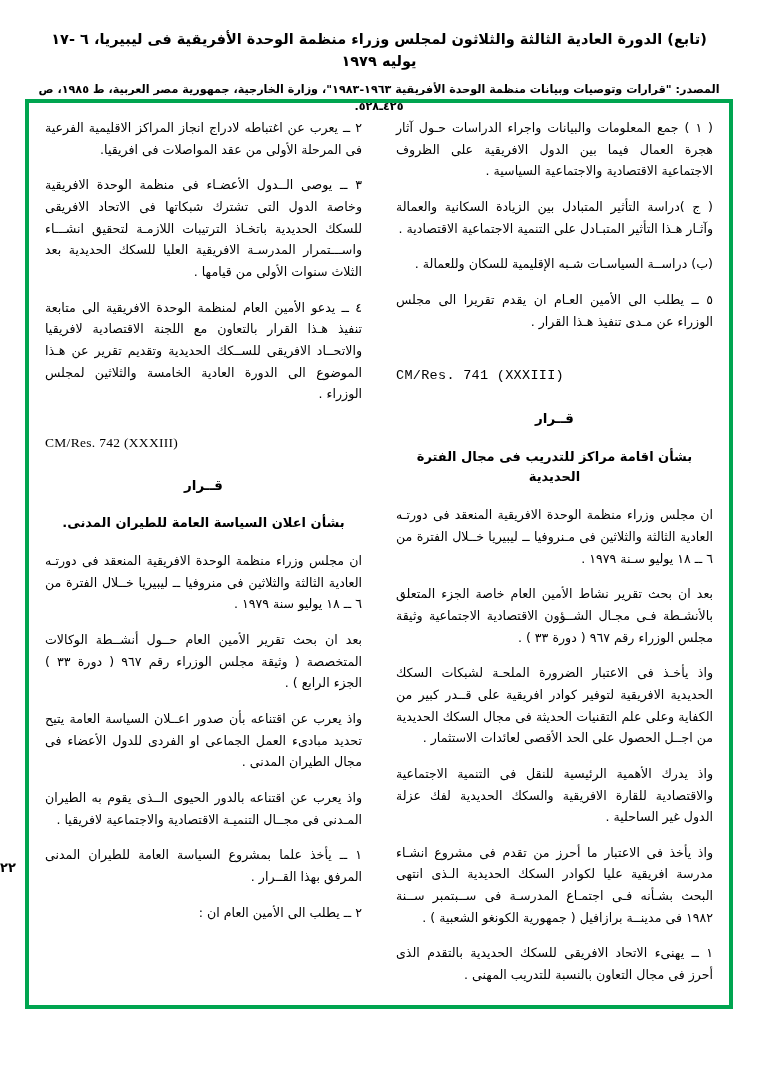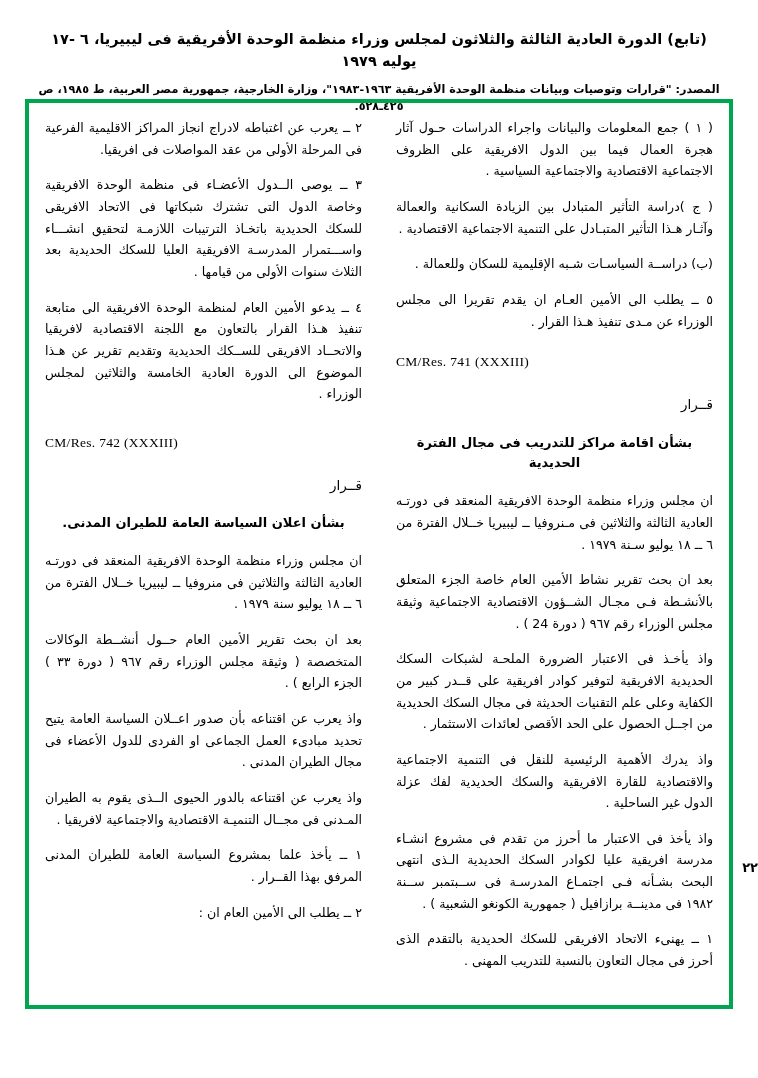--- a/index.html
+++ b/index.html
@@ -73,42 +73,43 @@
   }
   .res-code {
     direction: ltr;
     text-align: left;
     font-family: "Liberation Serif", serif;
     font-size: 13.5px;
     margin: 26px 0 20px 0;
     letter-spacing: 0.3px;
   }
   .res-code.rightcol {
-    margin-top: 18px;
+    margin-top: 32px;
+    font-family: Liberation Mono, monospace;
   }
   .qarar {
-    text-align: right;
-    font-weight: normal;
+    text-align: center;
+    font-weight: bold;
     font-size: 13.5px;
     letter-spacing: 6px;
     margin: 4px 0 16px 0;
   }
   .subject {
     text-align: center;
     font-weight: bold;
     font-size: 13px;
     margin: 0 0 16px 0;
     line-height: 1.6;
   }
   .page-number {
     position: absolute;
     bottom: 24px;
     left: 0;
     right: 0;
-    text-align: right;
+    text-align: left;
     font-size: 13px;
     font-weight: bold;
   }
 </style>
 </head>
 <body>
 
 <div class="page">
 
   <div class="header">
@@ -124,21 +125,21 @@
       <p class="para">( ١ ) جمع المعلومات والبيانات واجراء الدراسات حـول آثار هجرة العمال فيما بين الدول الافريقية على الظروف الاجتماعية الاقتصادية والاجتماعية السياسية .</p>
       <p class="para">( ج )دراسة التأثير المتبادل بين الزيادة السكانية والعمالة وآثـار هـذا التأثير المتبـادل على التنمية الاجتماعية الاقتصادية .</p>
       <p class="para">(ب) دراســة السياسـات شـبه الإقليمية للسكان وللعمالة .</p>
       <p class="para">٥ ــ يطلب الى الأمين العـام ان يقدم تقريرا الى مجلس الوزراء عن مـدى تنفيذ هـذا القرار .</p>
 
       <div class="res-code rightcol">CM/Res. 741 (XXXIII)</div>
       <div class="qarar">قــرار</div>
       <div class="subject">بشأن اقامة مراكز للتدريب فى مجال الفترة الحديدية</div>
 
       <p class="para">ان مجلس وزراء منظمة الوحدة الافريقية المنعقد فى دورتـه العادية الثالثة والثلاثين فى مـنروفيا ــ ليبيريا خــلال الفترة من ٦ ــ ١٨ يوليو سـنة ١٩٧٩ .</p>
-      <p class="para">بعد ان بحث تقرير نشاط الأمين العام خاصة الجزء المتعلق بالأنشـطة فـى مجـال الشــؤون الاقتصادية الاجتماعية وثيقة مجلس الوزراء رقم ٩٦٧ ( دورة 24 ) .</p>
+      <p class="para">بعد ان بحث تقرير نشاط الأمين العام خاصة الجزء المتعلق بالأنشـطة فـى مجـال الشــؤون الاقتصادية الاجتماعية وثيقة مجلس الوزراء رقم ٩٦٧ ( دورة ٣٣ ) .</p>
       <p class="para">واذ يأخـذ فى الاعتبار الضرورة الملحـة لشبكات السكك الحديدية الافريقية لتوفير كوادر افريقية على قــدر كبير من الكفاية وعلى علم التقنيات الحديثة فى مجال السكك الحديدية من اجــل الحصول على الحد الأقصى لعائدات الاستثمار .</p>
       <p class="para">واذ يدرك الأهمية الرئيسية للنقل فى التنمية الاجتماعية والاقتصادية للقارة الافريقية والسكك الحديدية لفك عزلة الدول غير الساحلية .</p>
       <p class="para">واذ يأخذ فى الاعتبار ما أحرز من تقدم فى مشروع انشـاء مدرسة افريقية عليا لكوادر السكك الحديدية الـذى انتهى البحث بشـأنه فـى اجتمـاع المدرسـة فى ســبتمبر ســنة ١٩٨٢ فى مدينــة برازافيل ( جمهورية الكونغو الشعبية ) .</p>
       <p class="para">١ ــ يهنىء الاتحاد الافريقى للسكك الحديدية بالتقدم الذى أحرز فى مجال التعاون بالنسبة للتدريب المهنى .</p>
     </div>
 
     <div class="col">
       <p class="para">٢ ــ يعرب عن اغتباطه لادراج انجاز المراكز الاقليمية الفرعية فى المرحلة الأولى من عقد المواصلات فى افريقيا.</p>
       <p class="para">٣ ــ يوصى الــدول الأعضـاء فى منظمة الوحدة الافريقية وخاصة الدول التى تشترك شبكاتها فى الاتحاد الافريقى للسكك الحديدية باتخـاذ الترتيبات اللازمـة لتحقيق انشـــاء واســـتمرار المدرسـة الافريقية العليا للسكك الحديدية بعد الثلاث سنوات الأولى من قيامها .</p>
       <p class="para">٤ ــ يدعو الأمين العام لمنظمة الوحدة الافريقية الى متابعة تنفيذ هـذا القرار بالتعاون مع اللجنة الاقتصادية لافريقيا والاتحــاد الافريقى للســكك الحديدية وتقديم تقرير عن هـذا الموضوع الى الدورة العادية الخامسة والثلاثين لمجلس الوزراء .</p>

